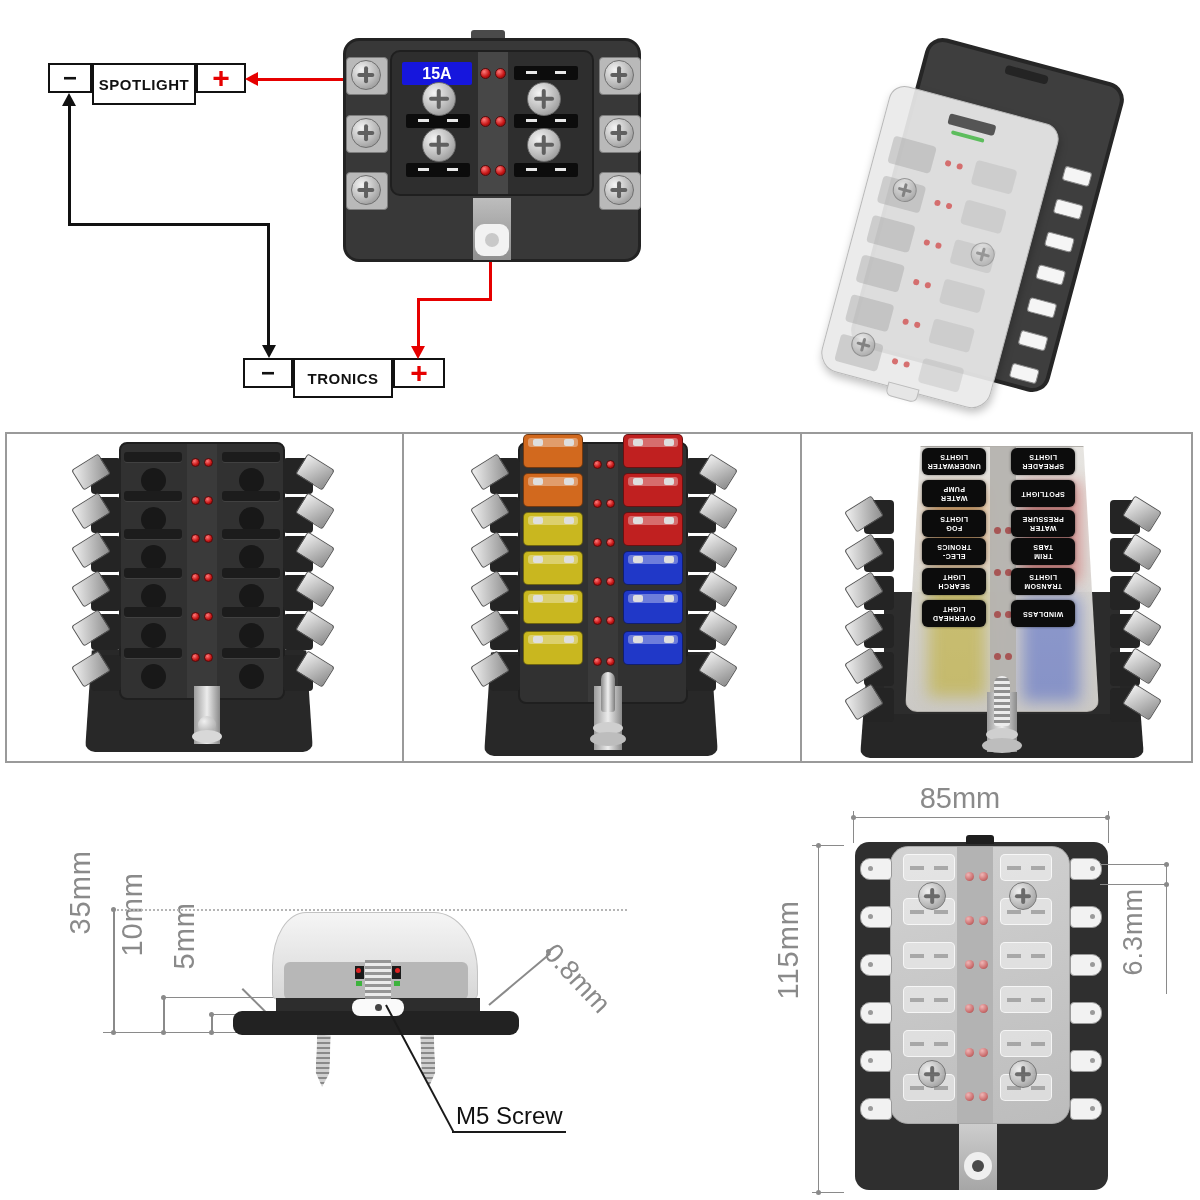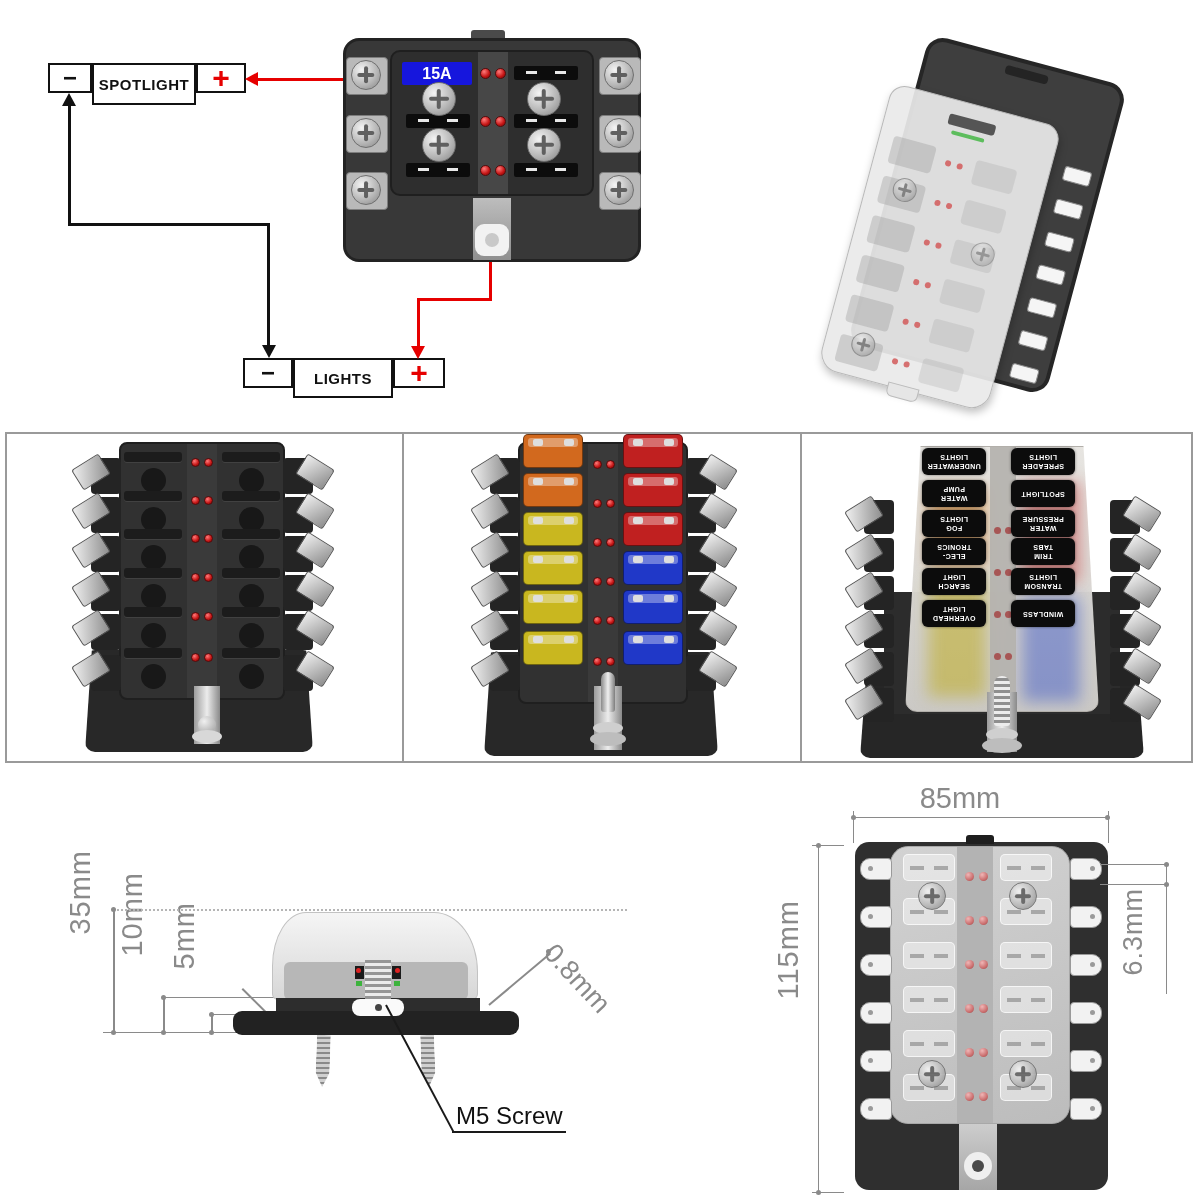--- a/index.html
+++ b/index.html
@@ -63,21 +63,21 @@
 
 <div id="canvas">
 
   <div>
 
     <div class="wbox sign" style="left:48px;top:63px;width:44px;height:30px;">−</div>
     <div class="wbox" style="left:92px;top:63px;width:104px;height:42px;font-size:15px;letter-spacing:.5px;">SPOTLIGHT</div>
     <div class="wbox sign plus" style="left:196px;top:63px;width:50px;height:30px;">+</div>
 
     <div class="wbox sign" style="left:243px;top:358px;width:50px;height:30px;">−</div>
-    <div class="wbox" style="left:293px;top:358px;width:100px;height:40px;font-size:15px;letter-spacing:.5px;">LIGHTS</div>
+    <div class="wbox" style="left:293px;top:358px;width:100px;height:40px;font-size:15px;letter-spacing:.5px;">TRONICS</div>
     <div class="wbox sign plus" style="left:393px;top:358px;width:52px;height:30px;">+</div>
 
     <div class="ln" style="left:68px;top:103px;width:3px;height:120px;"></div>
     <div class="ah up" style="left:62px;top:93px;color:#111;"></div>
     <div class="ln" style="left:68px;top:223px;width:202px;height:3px;"></div>
     <div class="ln" style="left:267px;top:223px;width:3px;height:124px;"></div>
     <div class="ah down" style="left:262px;top:345px;color:#111;"></div>
 
     <div class="rln" style="left:256px;top:78px;width:112px;height:3px;"></div>
     <div class="ah left" style="left:245px;top:72px;color:var(--wire-red);"></div>

